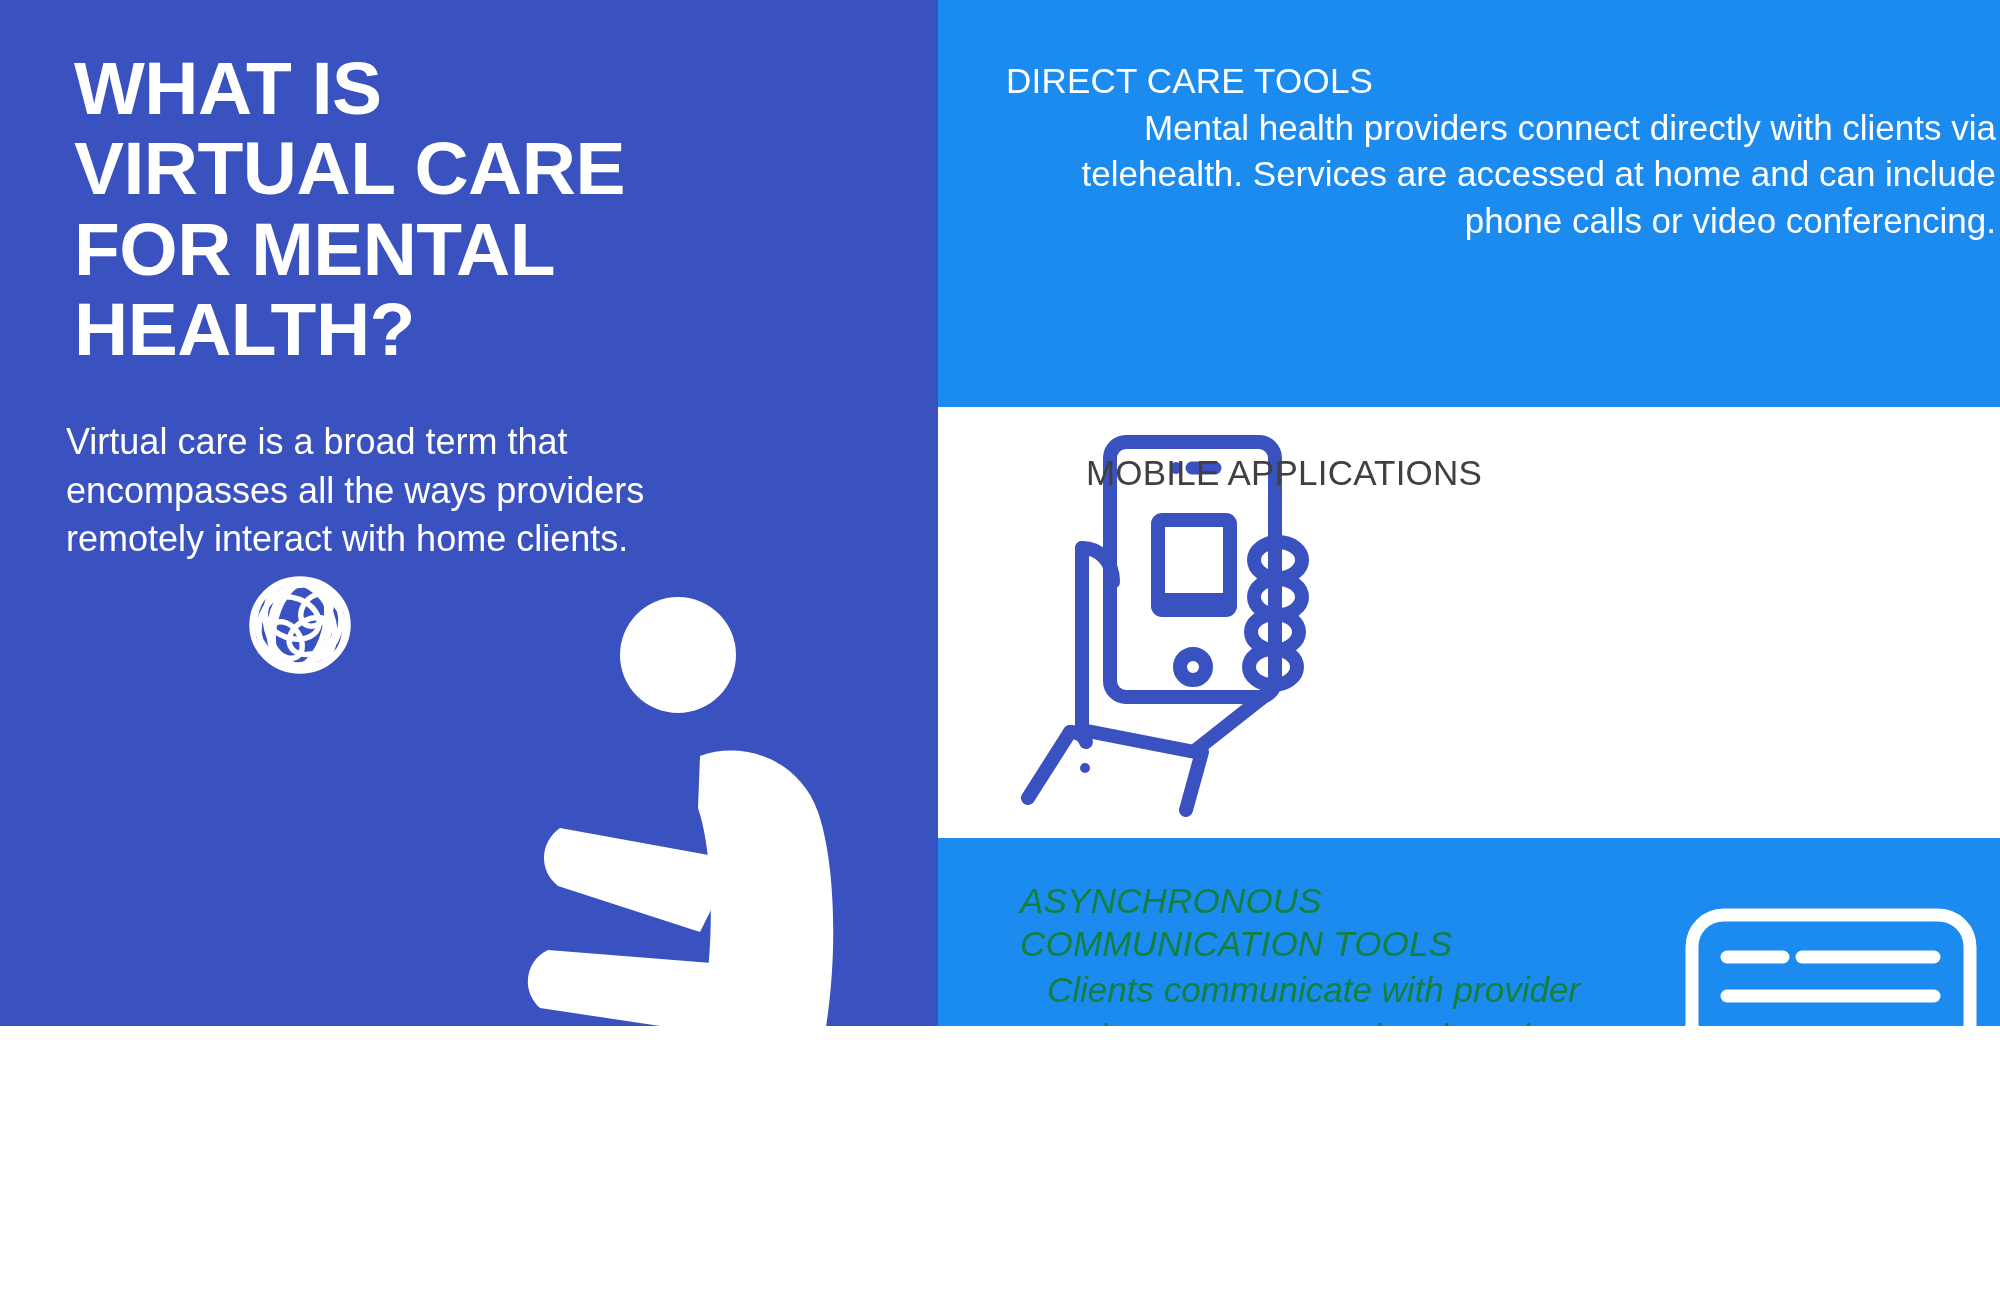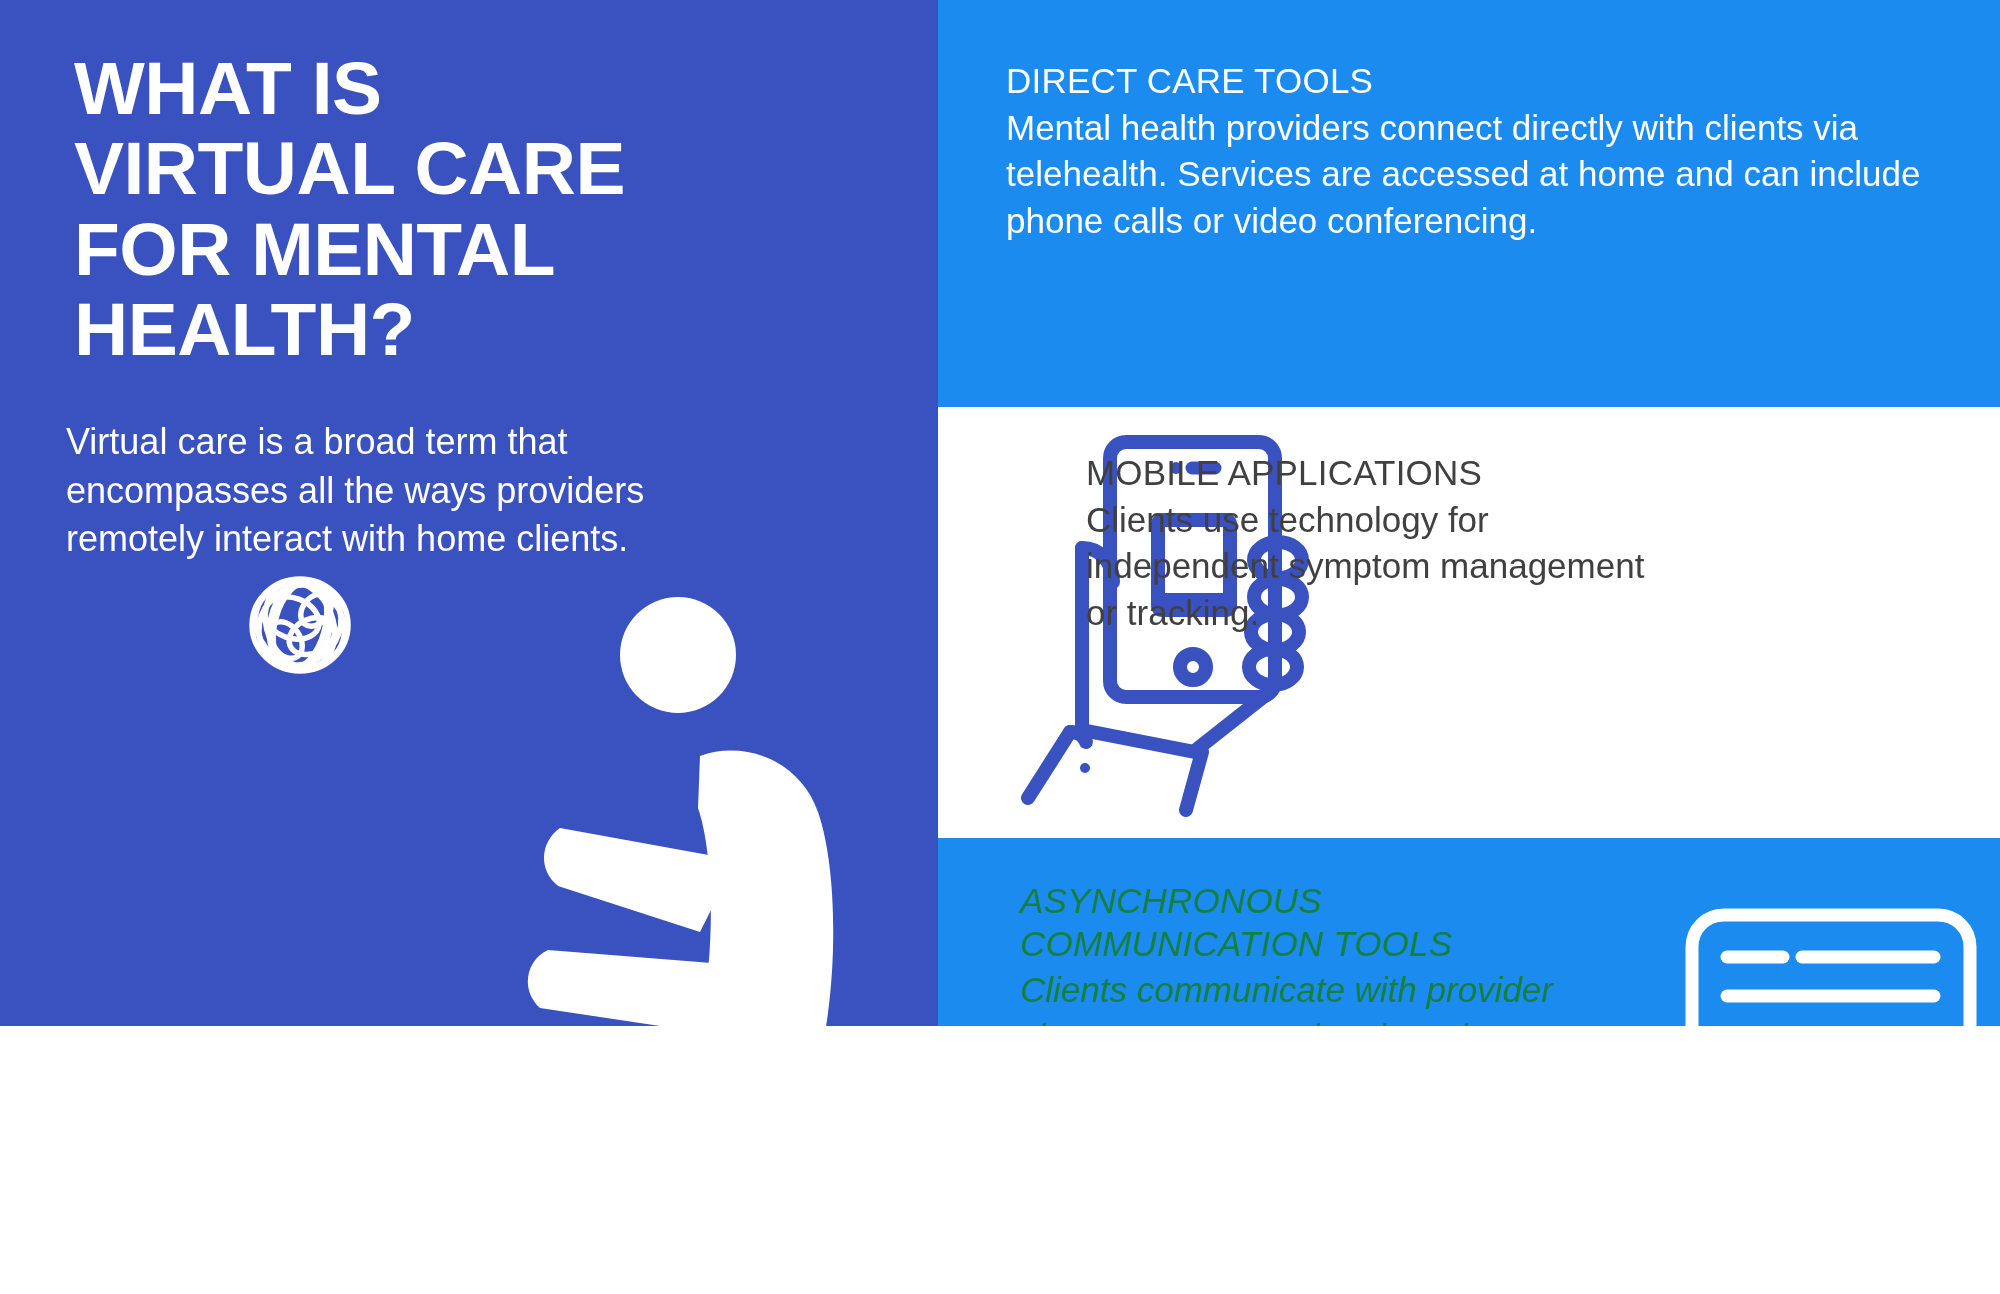--- a/index.html
+++ b/index.html
@@ -76,20 +76,21 @@
     font-weight: normal;
     letter-spacing: 0.2px;
     line-height: 1.22;
     margin: 0 0 2px 0;
   }
   .block-body {
     font-size: 35px;
     font-weight: normal;
     line-height: 1.33;
     margin: 0;
+    text-align: right;
   }
   .block-direct {
     left: 938px; top: 16px;
     padding: 44px 0 0 68px;
     width: 990px;
     color: #ffffff;
   }
   .block-mobile {
     left: 1020px; top: 452px;
     width: 560px;
@@ -244,21 +245,20 @@
       <path d="M72 310 L190 333"></path>
       <path d="M60 312 L18 378"></path>
       <path d="M60 312 C68 312 74 316 76 322"></path>
       <path d="M192 332 L176 390"></path>
       <circle cx="75" cy="348" r="5" fill="#3a51c0" stroke="none"></circle>
     </g>
   </svg>
 
   <div class="block block-mobile">
     <p class="block-title">MOBILE APPLICATIONS</p>
-    <p class="block-body">Clients use technology for independent symptom management or tracking.</p>
   </div>
 
   <div class="block block-async">
     <p class="block-title">ASYNCHRONOUS COMMUNICATION TOOLS</p>
     <p class="block-body">Clients communicate with provider via secure messaging, broad, or SMS.</p>
   </div>
 
   <svg style="position:absolute;left:1680px;top:905px;width:300px;height:280px;" viewBox="0 0 300 280">
     <g fill="none" stroke="#ffffff" stroke-width="13" stroke-linecap="round" stroke-linejoin="round">
       <path d="M44 10 L258 10 C276 10 290 24 290 42 L290 168 C290 186 276 200 258 200

